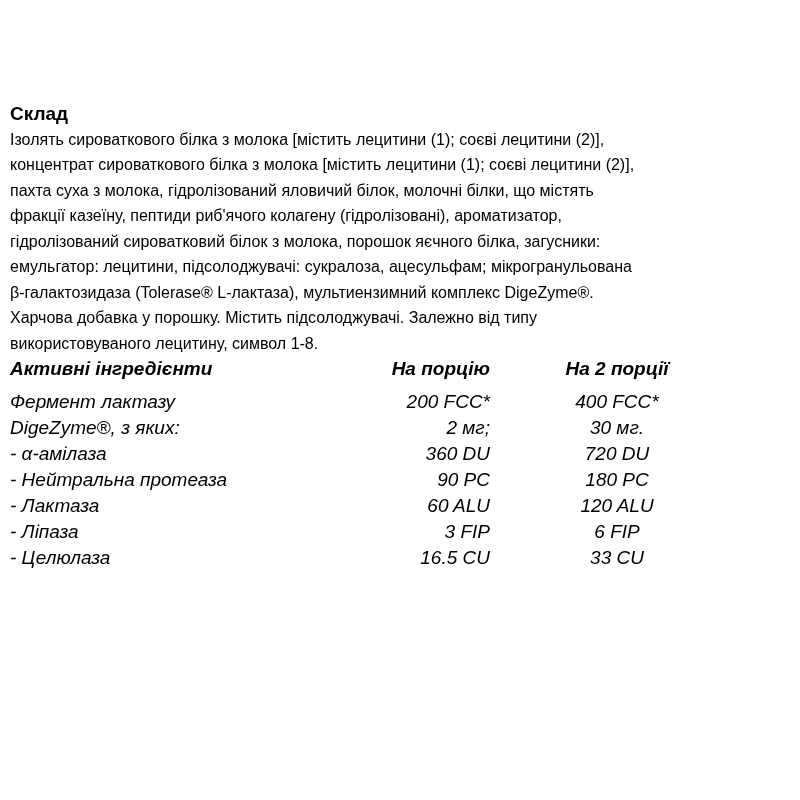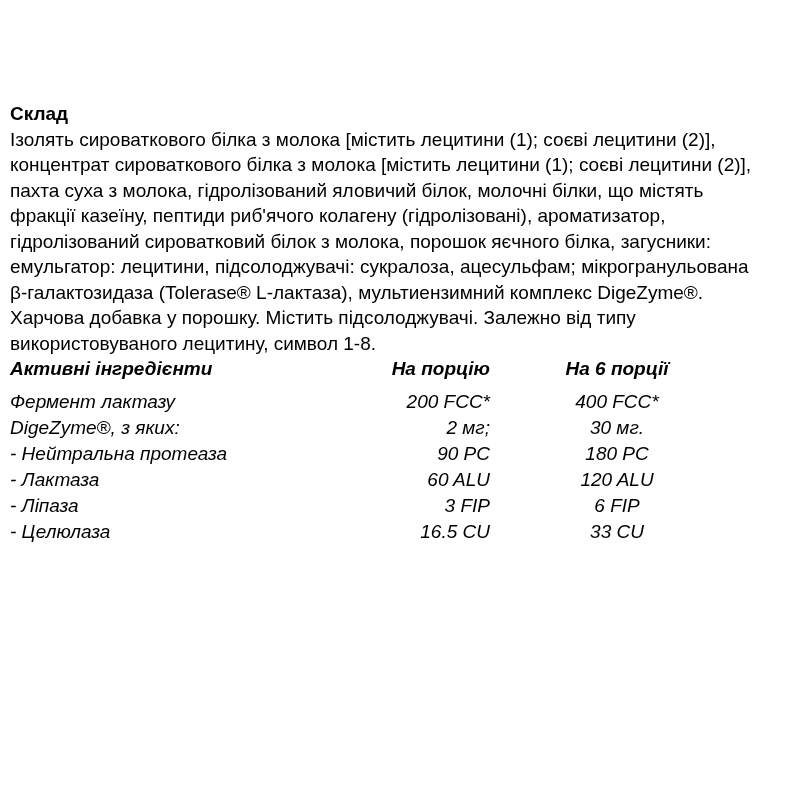--- a/index.html
+++ b/index.html
@@ -17,21 +17,21 @@
   .page {
     padding: 101px 0 0 10px;
   }
   .doc-title {
     font-size: 19px;
     line-height: 25.5px;
     font-weight: bold;
     white-space: nowrap;
   }
   .ing-line {
-    font-size: 19px;
+    font-size: 16px;
     line-height: 25.5px;
     white-space: nowrap;
   }
   table.ingredients {
     border-collapse: collapse;
     table-layout: fixed;
     width: 734px;
     margin: 0;
   }
   table.ingredients th,
@@ -78,33 +78,38 @@
   <table class="ingredients">
     <colgroup>
       <col class="col-ingredient">
       <col class="col-serving">
       <col class="col-two">
     </colgroup>
     <thead>
       <tr>
         <th class="c1">Активні інгредієнти</th>
         <th class="c2">На порцію</th>
-        <th class="c3">На 6 порції</th>
+        <th class="c3">На 2 порції</th>
       </tr>
     </thead>
     <tbody>
       <tr>
         <td class="c1">Фермент лактазу</td>
         <td class="c2">200 FCC*</td>
         <td class="c3">400 FCC*</td>
       </tr>
       <tr>
         <td class="c1">DigeZyme®, з яких:</td>
         <td class="c2">2 мг;</td>
         <td class="c3">30 мг.</td>
+      </tr>
+      <tr>
+        <td class="c1">- α-амілаза</td>
+        <td class="c2">360 DU</td>
+        <td class="c3">720 DU</td>
       </tr>
       <tr>
         <td class="c1">- Нейтральна протеаза</td>
         <td class="c2">90 PC</td>
         <td class="c3">180 PC</td>
       </tr>
       <tr>
         <td class="c1">- Лактаза</td>
         <td class="c2">60 ALU</td>
         <td class="c3">120 ALU</td>

